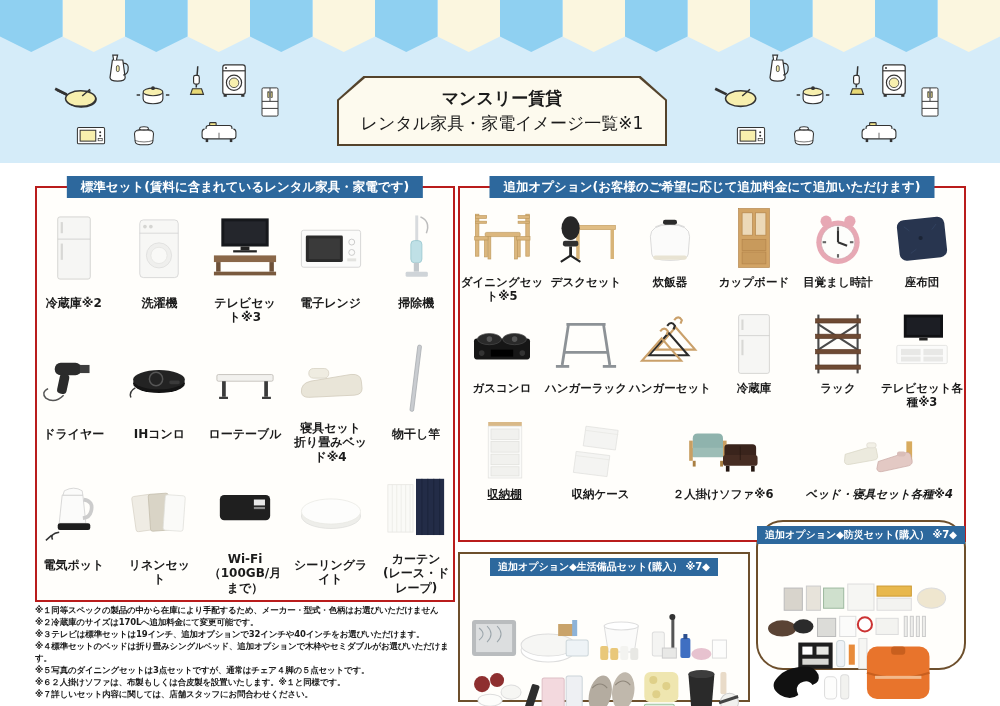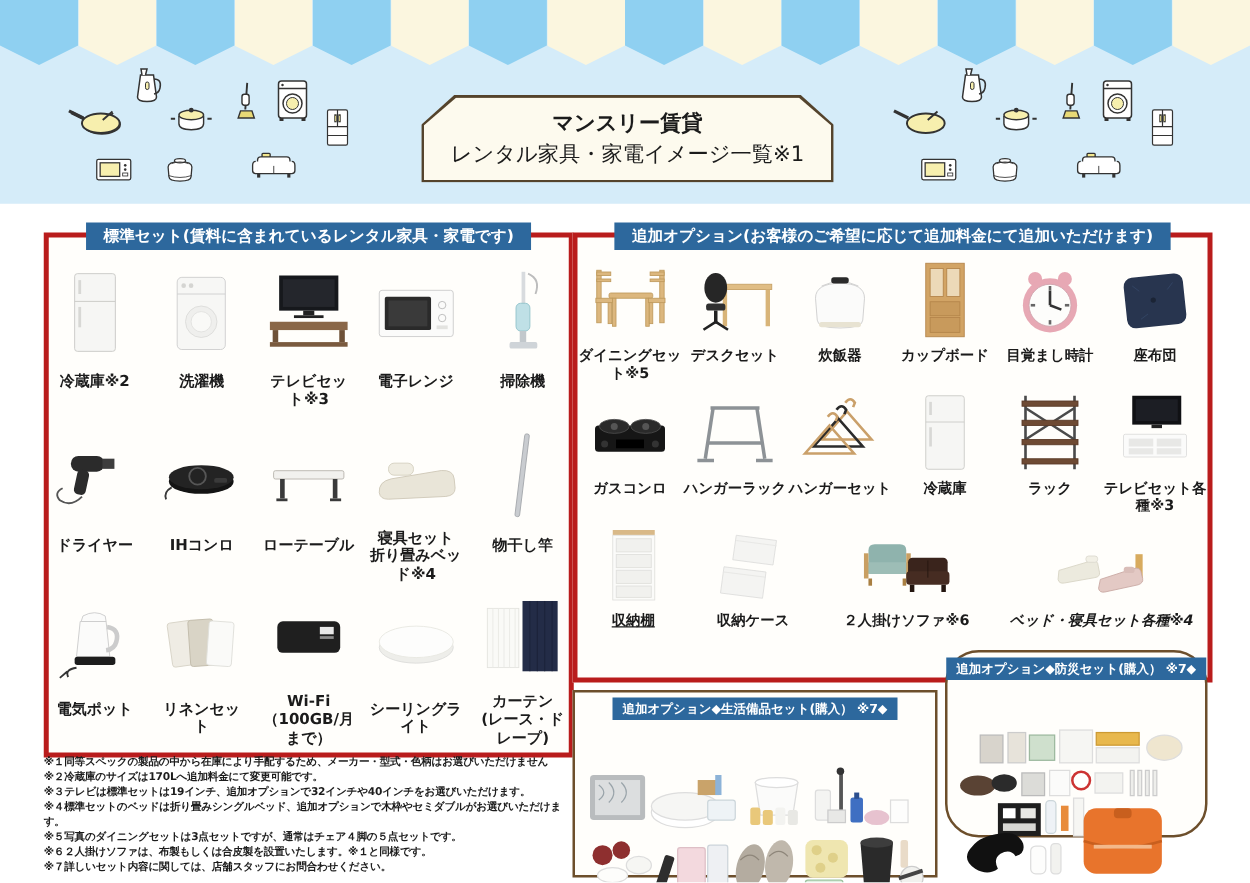--- a/index.html
+++ b/index.html
@@ -15,38 +15,38 @@
           clip-path:polygon(0 34%,8% 0,92% 0,100% 34%,100% 100%,0 100%);background:#54432c;}
   .plaque-in{position:absolute;left:2px;top:2px;right:2px;bottom:2px;
           clip-path:polygon(0 34%,8% 0,92% 0,100% 34%,100% 100%,0 100%);background:#fdfaee;
           display:flex;flex-direction:column;align-items:center;justify-content:center;gap:2px;}
   .plaque-in .t1{font-size:17px;font-weight:bold;}
   .plaque-in .t2{font-size:17px;font-weight:normal;}
   
   .decor{position:absolute;top:48px;width:290px;height:112px;}
   .decor svg{position:absolute;}
   
-  .panel{position:absolute;background:#fffefb;border:4px solid #b91c1c;}
+  .panel{position:absolute;background:#fffefb;border:2px solid #b91c1c;}
   .band{position:absolute;top:-12px;left:50%;transform:translateX(-50%);
         background:#2d689d;color:#fff;font-weight:bold;white-space:nowrap;
         padding:3px 14px;font-size:12.5px;line-height:1.25;}
   .p-std{left:35px;top:186px;width:416px;height:412px;}
   .p-opt{left:458px;top:186px;width:504px;height:352px;}
   .grid{display:flex;flex-wrap:wrap;align-content:flex-start;padding-top:14px;}
   .row{display:flex;width:100%;}
   .cell{display:flex;flex-direction:column;align-items:center;flex:1;min-width:0;}
   .ph{display:flex;align-items:flex-end;justify-content:center;}
   .ph svg{width:100%;height:100%;}
   .lbl{font-weight:bold;text-align:center;white-space:pre-line;line-height:1.2;}
   .p-std .ph{width:74px;height:92px;}
   .p-std .lbl{font-size:12px;margin-top:2px;}
   .p-std .row{height:131px;gap:12px;}
   .p-opt .ph{width:70px;height:72px;}
   .p-opt .lbl{font-size:11.5px;margin-top:2px;}
-  .p-opt .row{height:106px;justify-content:flex-end;}
+  .p-opt .row{height:106px;}
   .p-opt .row3 .cell.c1{flex:1;text-decoration:underline;} .p-opt .row3 .cell.c2{flex:1.15;}
   .p-opt .row3 .cell.c3{flex:1.6;} .p-opt .row3 .cell.c4{flex:1.9;font-style:italic;}
   
   .box{position:absolute;background:#fffefb;border:2px solid #6d4f2c;display:flex;flex-direction:column;align-items:center;gap:34px;}
   .box .band2{margin-top:4px;background:#2d689d;color:#fff;font-weight:bold;white-space:nowrap;
         padding:2px 8px;font-size:10px;}
   .box .collage{flex:1;width:96%;}
   .box .collage svg{width:100%;height:100%;}
   .b-life{left:458px;top:552px;width:288px;height:146px;}
   .b-bousai{left:756px;top:520px;width:206px;height:146px;border-radius:27px;}

